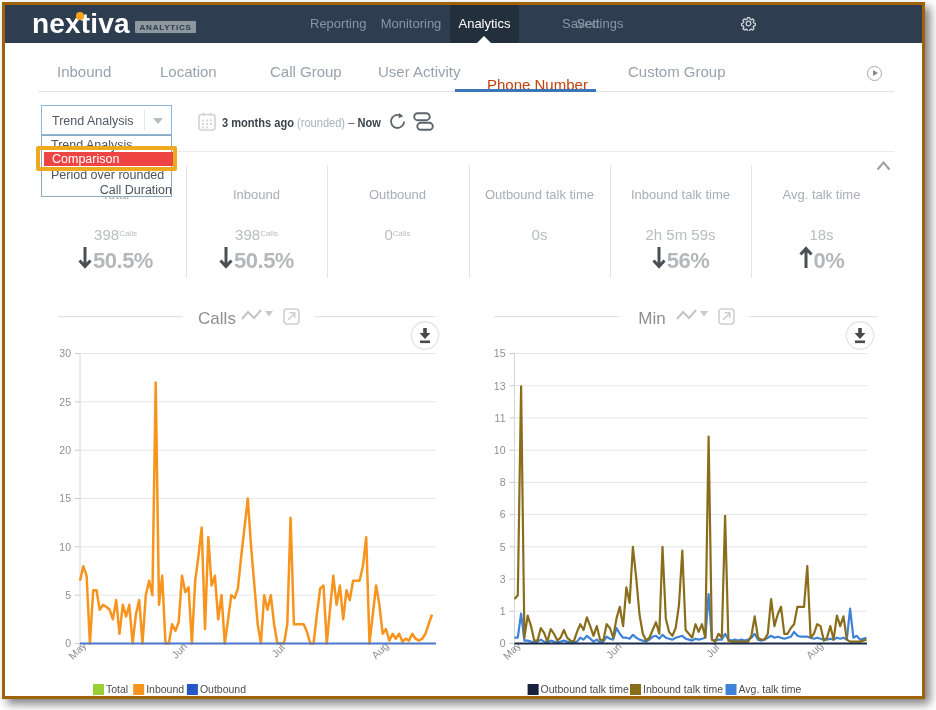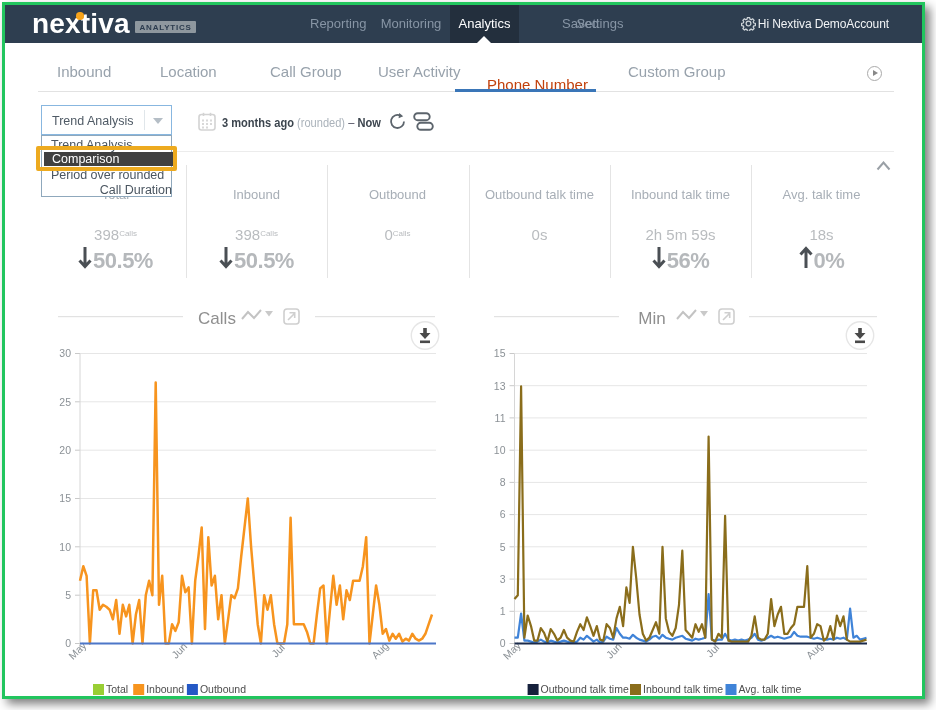--- a/index.html
+++ b/index.html
@@ -1,16 +1,16 @@
 <!DOCTYPE html>
 <html><head><meta charset="utf-8">
 <style>
 * { margin:0; padding:0; box-sizing:border-box; }
 html,body { width:936px; height:710px; background:#fff; font-family:"Liberation Sans",sans-serif; overflow:hidden; }
-#frame { position:absolute; left:2px; top:2px; width:923px; height:697px; border:3px solid #22c55e; background:#fff; box-shadow:5px 5px 9px rgba(0,0,0,0.5); }
+#frame { position:absolute; left:2px; top:2px; width:923px; height:697px; border:3px solid #a16207; background:#fff; box-shadow:5px 5px 9px rgba(0,0,0,0.5); }
 
 #nav { position:absolute; left:0; top:0; width:100%; height:38px; background:#2e3e50; }
 #logo { position:absolute; left:27px; top:3px; color:#fff; font-size:28px; font-weight:bold; letter-spacing:0.2px; }
 #logodot { position:absolute; left:71px; top:7px; width:7.5px; height:7.5px; border-radius:50%; background:#f7a31a; }
 #badge { position:absolute; left:130px; top:16px; background:#8e979e; color:#2c3c4e; font-size:8px; font-weight:bold; letter-spacing:0.8px; padding:1.5px 4.5px 1.5px 4.5px; border-radius:1px; }
 .nlink { position:absolute; top:0; height:38px; line-height:38px; color:#8795a5; font-size:13px; text-align:center; }
 .nactive { background:#232f3d; color:#fff; }
 #notch { position:absolute; left:472px; top:31px; width:0; height:0; border-left:7px solid transparent; border-right:7px solid transparent; border-bottom:7px solid #fff; }
 #user { position:absolute; right:33px; top:0; height:38px; line-height:38px; color:#f2f4f6; font-size:12px; letter-spacing:-0.1px; }
 
@@ -37,39 +37,38 @@
 .slab { position:absolute; top:182px; width:141px; font-size:13px; color:#a7aeb6; }
 .sval { position:absolute; top:221px; width:141px; font-size:15px; color:#b9bcbf; }
 .sval sup { font-size:8px; vertical-align:4px; }
 .pct { position:absolute; top:240px; width:141px; font-size:22px; font-weight:700; color:#b5b8bb; letter-spacing:-0.5px; }
 .pct svg.arr { vertical-align:-2px; margin-right:1px; }
 .sep { position:absolute; top:160px; width:1px; height:113px; background:#e4e4e4; }
 #chev { position:absolute; left:871px; top:156px; width:15px; height:10px; }
 
 #ddlist { position:absolute; left:36px; top:130px; width:131px; height:62px; background:#fff; border:1px solid #8fa8bc; z-index:30; }
 .dditem { position:absolute; left:1px; width:129px; height:15px; font-size:12.5px; color:#4a5560; padding-left:8px; line-height:15px; white-space:nowrap; }
-#ddhl { position:absolute; width:129px; height:14px; background:#404040; color:#fff; font-size:12.5px; padding-left:8px; line-height:14px; z-index:31; }
+#ddhl { position:absolute; width:129px; height:14px; background:#ef4444; color:#fff; font-size:12.5px; padding-left:8px; line-height:14px; z-index:31; }
 #ddorange { position:absolute; left:31px; top:141px; width:141px; height:25px; border:4px solid #edaa1f; border-radius:2px; z-index:32; }
 </style></head>
 <body>
 <div id="frame">
   <div id="nav">
     <div id="logo">nextiva</div>
     <div id="logodot"></div>
     <div id="badge">ANALYTICS</div>
     <div class="nlink" style="left:305px;width:55px;">Reporting</div>
     <div class="nlink" style="left:375px;width:62px;">Monitoring</div>
     <div class="nlink nactive" style="left:445px;width:69px;">Analytics</div>
     <div class="nlink" style="left:520px;width:35px;margin-left:37px;">Saved</div>
     <div class="nlink" style="left:570px;width:50px;">Settings</div>
     <div id="notch"></div>
     <svg id="gear" style="position:absolute;left:736px;top:11px;" width="15" height="15" viewBox="0 0 24 24">
         <path fill="none" stroke="#cfd5da" stroke-width="2" stroke-linejoin="round" d="M12 8.2 A3.8 3.8 0 1 0 12 15.8 A3.8 3.8 0 1 0 12 8.2 M10.2 2.5 h3.6 l0.5 2.6 2 0.9 2.2-1.5 2.5 2.5 -1.5 2.2 0.9 2 2.6 0.5 v3.6 l-2.6 0.5 -0.9 2 1.5 2.2 -2.5 2.5 -2.2-1.5 -2 0.9 -0.5 2.6 h-3.6 l-0.5-2.6 -2-0.9 -2.2 1.5 -2.5-2.5 1.5-2.2 -0.9-2 -2.6-0.5 v-3.6 l2.6-0.5 0.9-2 -1.5-2.2 2.5-2.5 2.2 1.5 2-0.9 z"></path>
       </svg>
-    <div id="user">Hi Nextiva DemoAccount</div>
   </div>
   <div class="tab" style="left:52px;">Inbound</div>
   <div class="tab" style="left:155px;">Location</div>
   <div class="tab" style="left:265px;">Call Group</div>
   <div class="tab" style="left:373px;">User Activity</div>
   <div class="tab tabactive" style="left:482px;">Phone Number</div>
   <div class="tab" style="left:623px;text-align:center;">Custom Group</div>
   <div id="tabline"></div>
   <div id="tabunder"></div>
   <div id="playbtn"></div>

